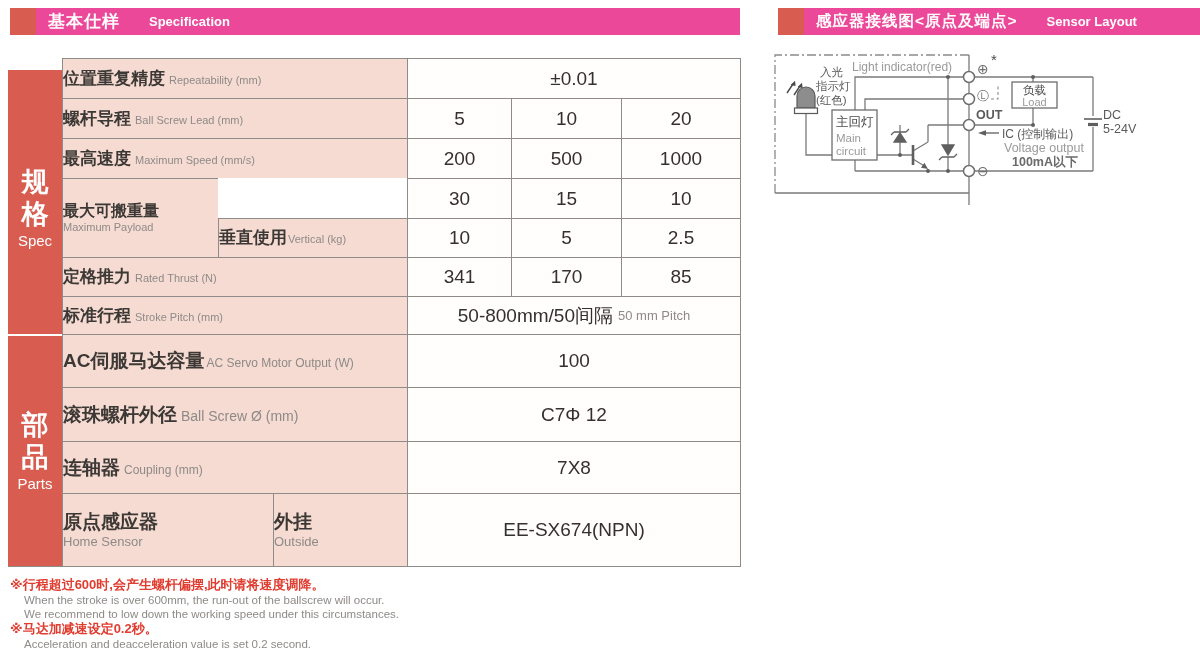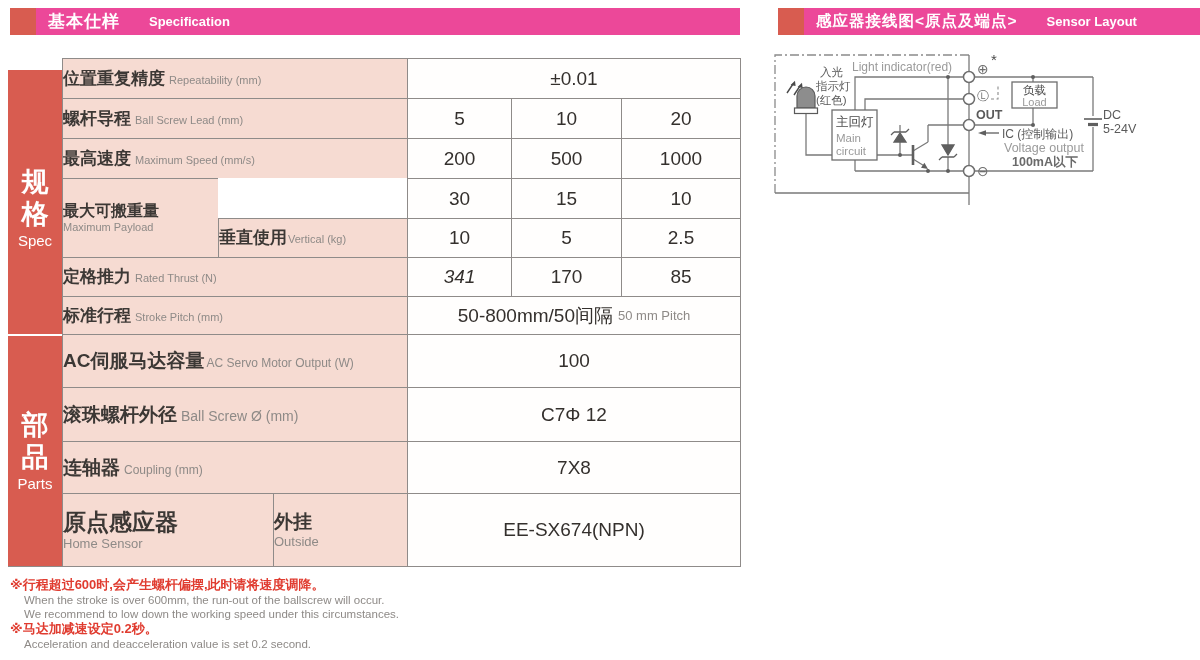--- a/index.html
+++ b/index.html
@@ -128,21 +128,21 @@
     <div class="cell vc" style="left:503px; top:160px; width:110px; height:39px;">
         <span class="val">5</span>
       </div>
     <div class="cell vc" style="left:613px; top:160px; width:119px; height:39px;justify-content:center;">
         <span class="val">2.5</span>
       </div>
 
     <div class="cell lc" style="left:54px; top:199px; width:345px; height:39px;">
       <div class="inner"><span class="zh">定格推力</span><span class="en">Rated Thrust (N)</span></div>
     </div>
-    <div class="cell vc" style="left:399px; top:199px; width:104px; height:39px;font-style:italic;">
+    <div class="cell vc" style="left:399px; top:199px; width:104px; height:39px;">
         <span class="val">341</span>
       </div>
     <div class="cell vc" style="left:503px; top:199px; width:110px; height:39px;">
         <span class="val">170</span>
       </div>
     <div class="cell vc" style="left:613px; top:199px; width:119px; height:39px;">
         <span class="val">85</span>
       </div>
 
     <div class="cell lc" style="left:54px; top:238px; width:345px; height:38px;">
@@ -169,21 +169,21 @@
 
     <div class="cell lc" style="left:54px; top:383px; width:345px; height:52px;">
       <div class="inner"><span class="zh" style="font-size:19px;">连轴器</span><span class="en" style="font-size:12px;">Coupling (mm)</span></div>
     </div>
     <div class="cell vc" style="left:399px; top:383px; width:333px; height:52px;">
         <span class="val">7X8</span>
       </div>
 
     <div class="cell lc" style="left:54px; top:435px; width:211px; height:73px;">
       <div class="inner">
-        <span class="zh" style="font-size:23px;margin-top:13px;">原点感应器</span>
+        <span class="zh" style="font-size:19px;margin-top:13px;">原点感应器</span>
         <span class="en blk" style="font-size:13px;">Home Sensor</span>
       </div>
     </div>
     <div class="cell lc" style="left:265px; top:435px; width:134px; height:73px;">
       <div class="inner">
         <span class="zh" style="font-size:19px;">外挂</span>
         <span class="en blk" style="font-size:13px;">Outside</span>
       </div>
     </div>
     <div class="cell vc" style="left:399px; top:435px; width:333px; height:73px;">

